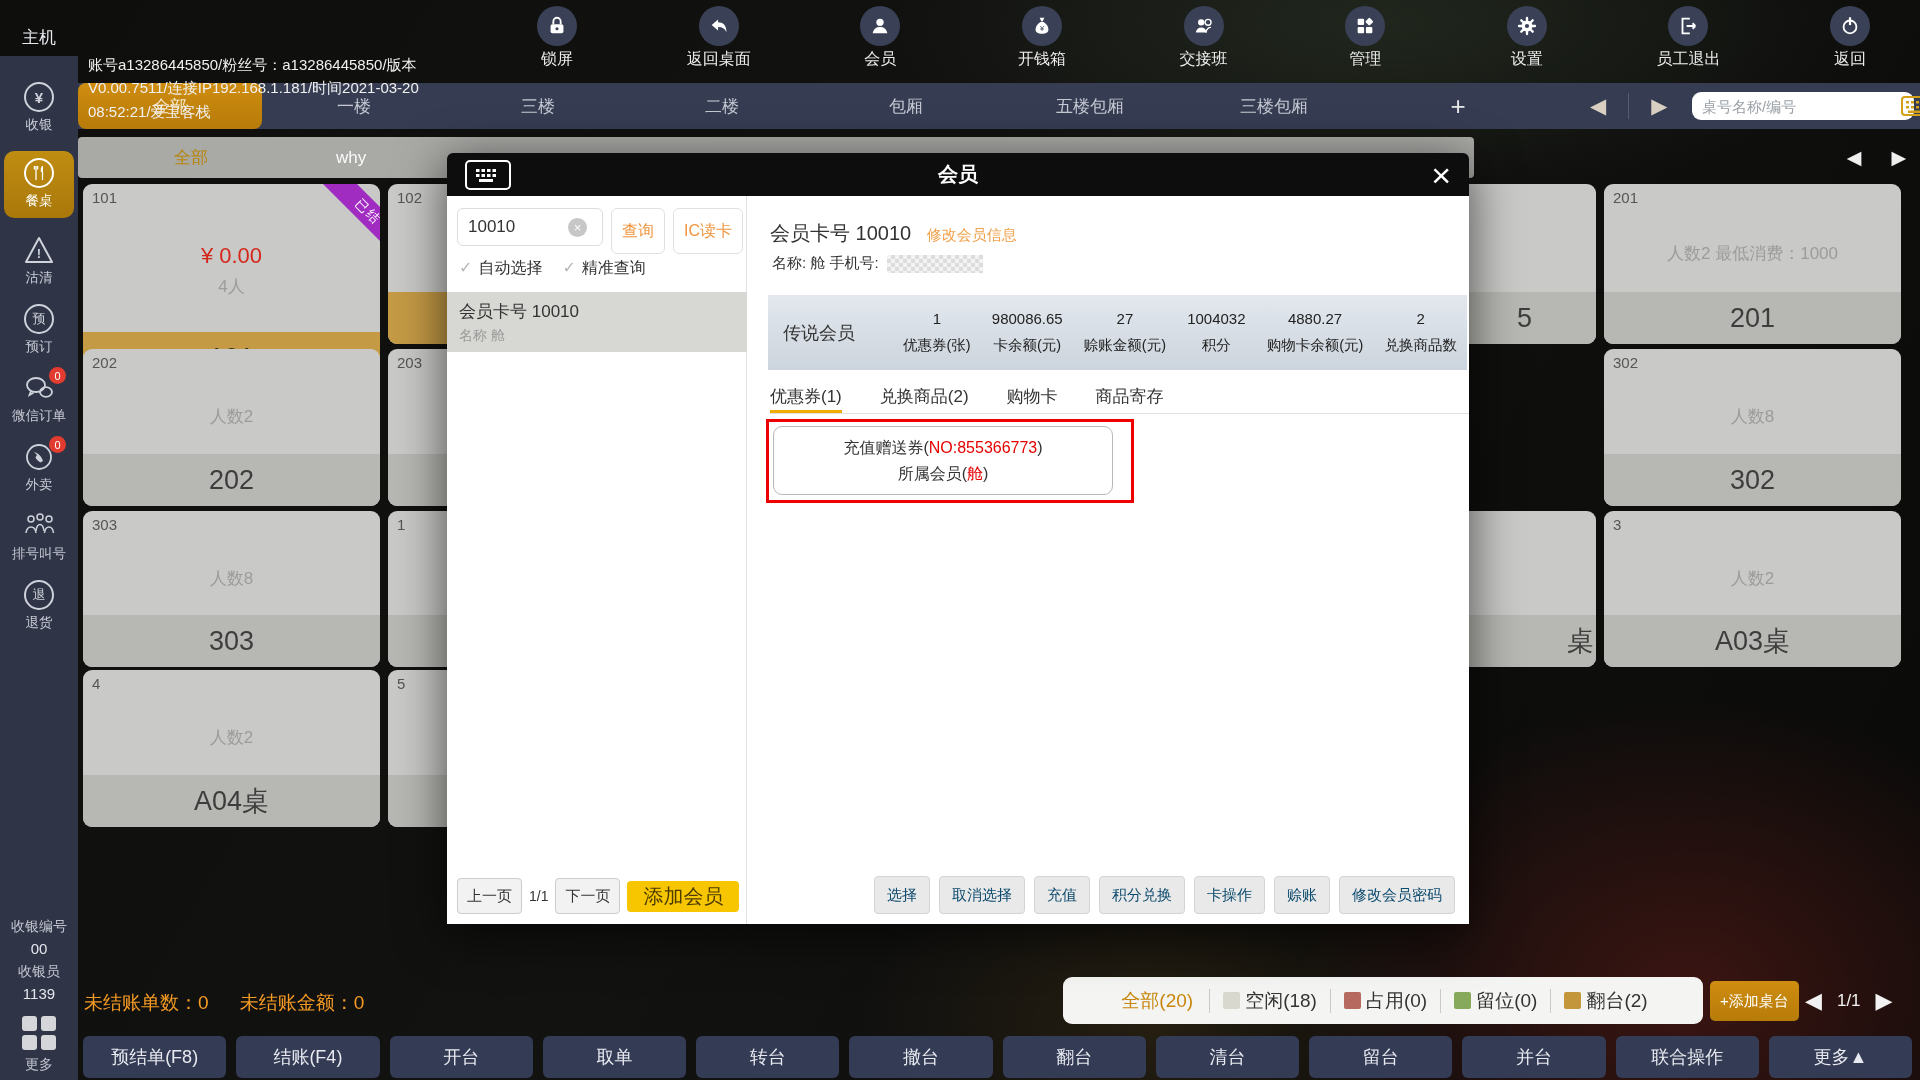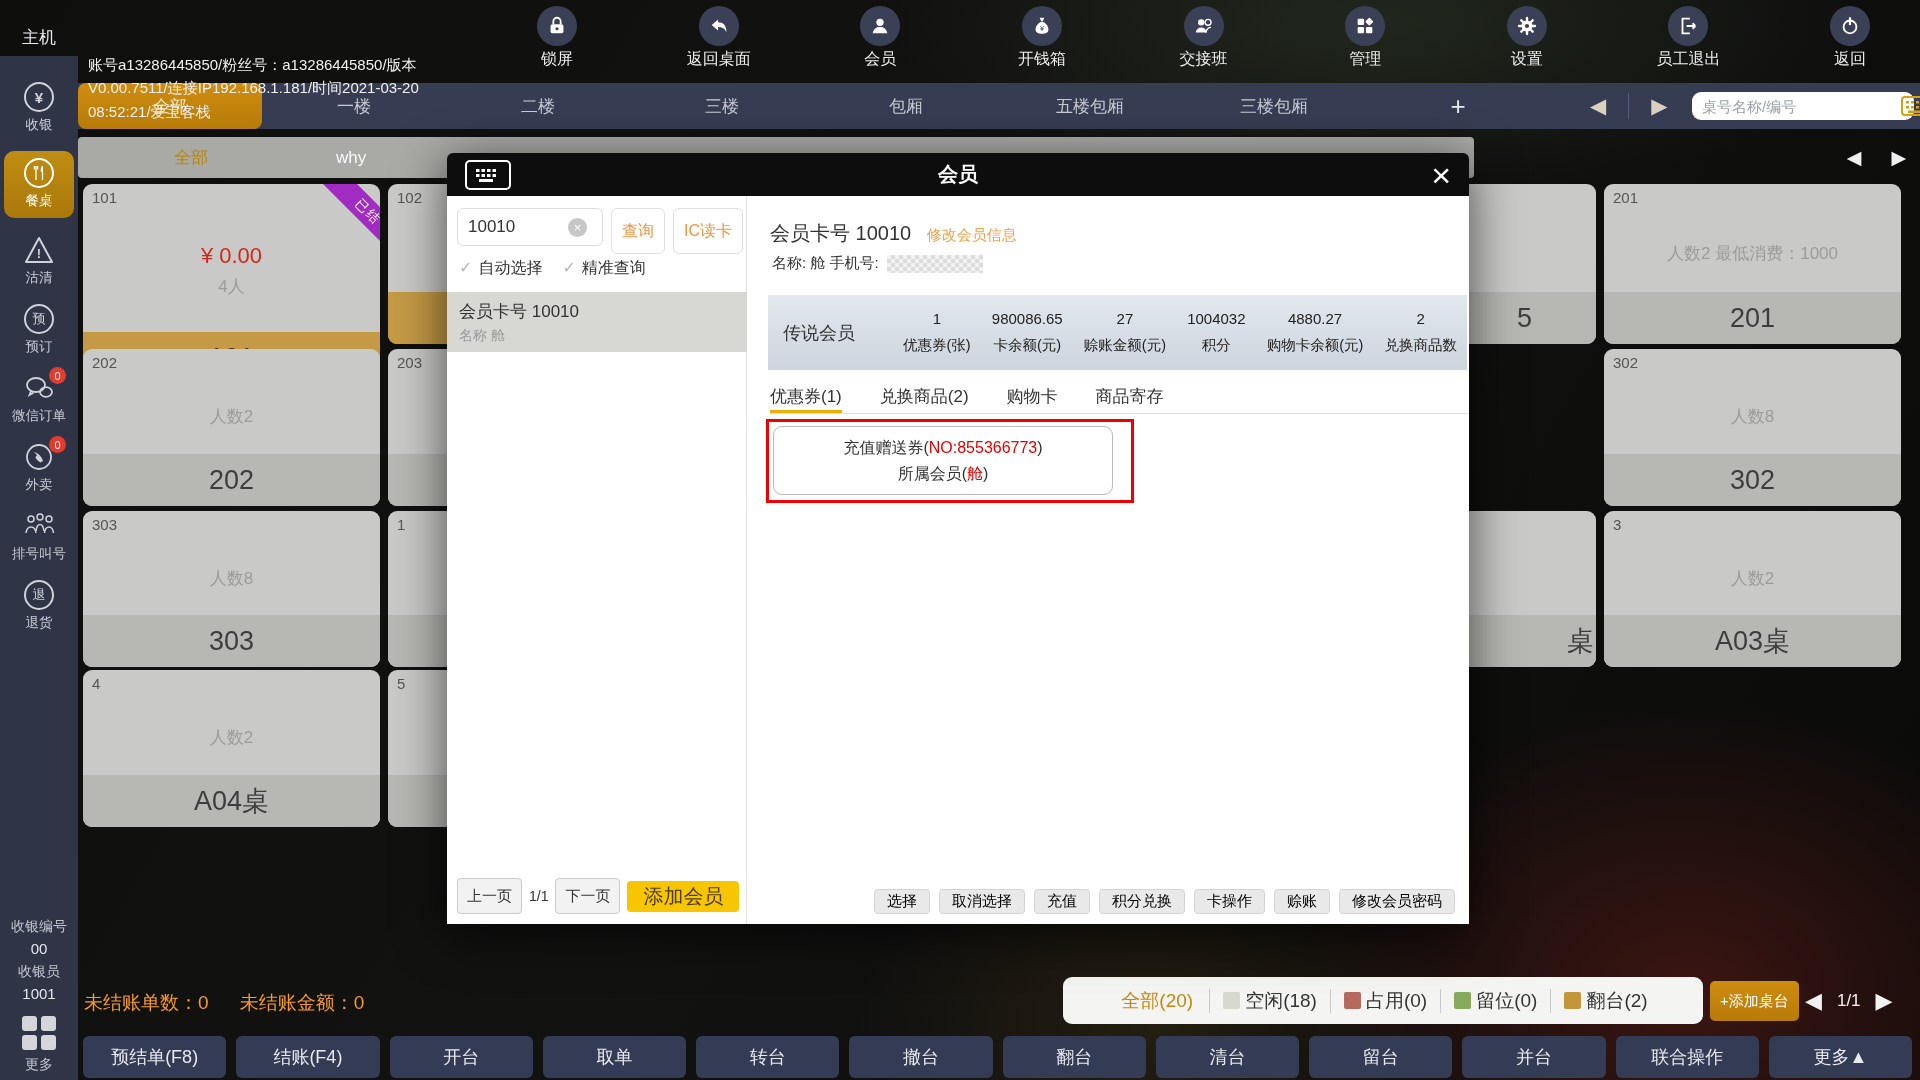--- a/index.html
+++ b/index.html
@@ -111,21 +111,21 @@
   .scol .v{font-size:15px;color:#222;}
   .scol .l{font-size:14.5px;color:#222;margin-top:9px;white-space:nowrap;}
   .dtabs{position:absolute;left:22px;right:0;top:189px;height:29px;border-bottom:1px solid #e0e0e0;display:flex;gap:38px;}
   .dtab{font-size:17px;color:#333;cursor:pointer;padding-bottom:8px;}
   .dtab.active{border-bottom:3px solid #f0ad00;}
   .redbox{position:absolute;left:18px;top:223px;width:368px;height:84px;border:3px solid #ef0000;}
   .coupon{position:absolute;left:25px;top:230px;width:340px;height:69px;border:1px solid #b9b9b9;border-radius:9px;background:#fff;display:flex;flex-direction:column;align-items:center;justify-content:center;cursor:pointer;}
   .coupon div{font-size:16px;color:#333;line-height:1.6;}
   .coupon .red{color:#e60000;}
   .rp-foot{position:absolute;right:14px;bottom:10px;display:flex;gap:9px;}
-  .rbtn{height:25px;padding:0 12px;background:#e9e9e9;border:1px solid #d4d4d4;border-radius:4px;font-size:15px;color:#000000;cursor:pointer;white-space:nowrap;}
+  .rbtn{height:38px;padding:0 12px;background:#e9e9e9;border:1px solid #d4d4d4;border-radius:4px;font-size:15px;color:#0c4a6e;cursor:pointer;white-space:nowrap;}
   svg{display:block;}
 </style>
 </head>
 <body>
 
 <div class="stage">
 
   <div class="host">主机</div>
   <div class="acct">
     <div>账号a13286445850/粉丝号：a13286445850/版本</div>
@@ -314,38 +314,38 @@
     </div>
     <div class="sb-item">
       <span class="ring" style="font-size:13px;font-weight:normal">退</span>
       <span class="lbl">退货</span>
     </div>
 
     <div class="sb-foot">
       <div class="k">收银编号</div>
       <div class="v">00</div>
       <div class="k">收银员</div>
-      <div class="v">1001</div>
+      <div class="v">1139</div>
       <div>
         <div class="more-grid">
             <i></i>
             <i></i>
             <i></i>
             <i></i>
           </div>
         <div class="k">更多</div>
       </div>
     </div>
   </aside>
 
   <nav class="floor">
     <div class="ftab active">全部</div>
     <div class="ftab">一楼</div>
+    <div class="ftab">三楼</div>
     <div class="ftab">二楼</div>
-    <div class="ftab">三楼</div>
     <div class="ftab">包厢</div>
     <div class="ftab">五楼包厢</div>
     <div class="ftab">三楼包厢</div>
     <div class="ftab plus">+</div>
     <div class="fnav">
       <span class="ar">◀</span>
       <span class="sep"></span>
       <span class="ar">▶</span>
     </div>
     <div class="tsearch">

